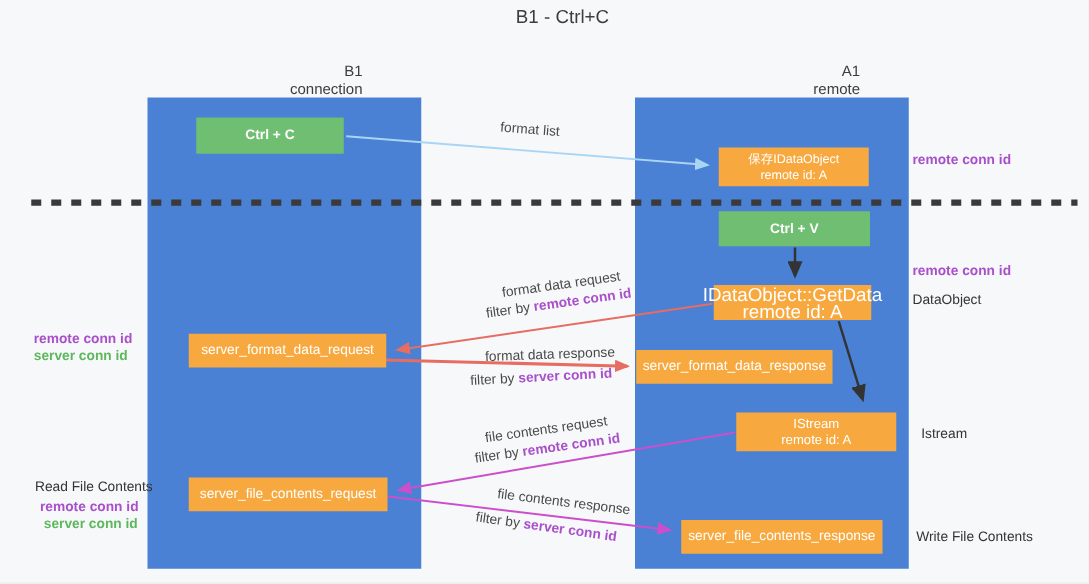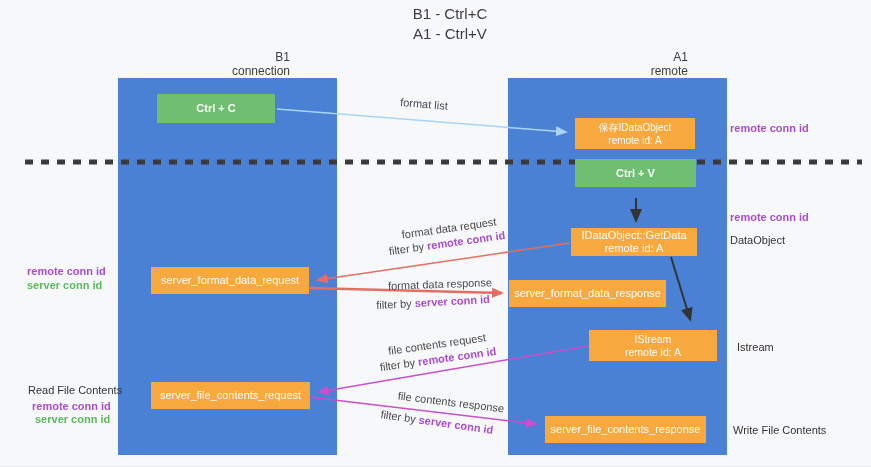--- a/index.html
+++ b/index.html
@@ -40,21 +40,20 @@
   .dark { color:#333333; }
   svg.overlay { position:absolute; left:0; top:0; pointer-events:none; }
 </style>
 </head>
 <body>
 
 <div class="canvas">
 
   <div class="title">
     <div>B1 - Ctrl+C</div>
-    <div>A1 - Ctrl+V</div>
   </div>
 
   <div class="col-header" style="left:150px; top:50px;">
     <div>B1</div>
     <div>connection</div>
   </div>
   <div class="col-header" style="left:548px; top:50px;">
     <div>A1</div>
     <div>remote</div>
   </div>
@@ -97,25 +96,25 @@
 
   <div class="box green" style="left:157px; top:94px; width:118px; height:29px;">
     <span>Ctrl + C</span>
   </div>
 
   <div class="box orange" style="left:575px; top:118px; width:120px; height:31px; font-size:10px;">
     <span>保存IDataObject</span>
     <span>remote id: A</span>
   </div>
 
-  <div class="box green" style="left:575px; top:159px; width:121px; height:28px;">
+  <div class="box green" style="left:575px; top:169px; width:121px; height:28px;">
     <span>Ctrl + V</span>
   </div>
 
-  <div class="box orange" style="left:571px; top:228px; width:126px; height:28px; font-size:11px;">
+  <div class="box orange" style="left:571px; top:228px; width:126px; height:28px; font-size:15px;justify-content:flex-end;">
     <span>IDataObject::GetData</span>
     <span>remote id: A</span>
   </div>
 
   <div class="box orange" style="left:151px; top:267px; width:158px; height:27px;">
     <span>server_format_data_request</span>
   </div>
 
   <div class="box orange" style="left:509px; top:280px; width:157px; height:27px;">
     <span>server_format_data_response</span>

